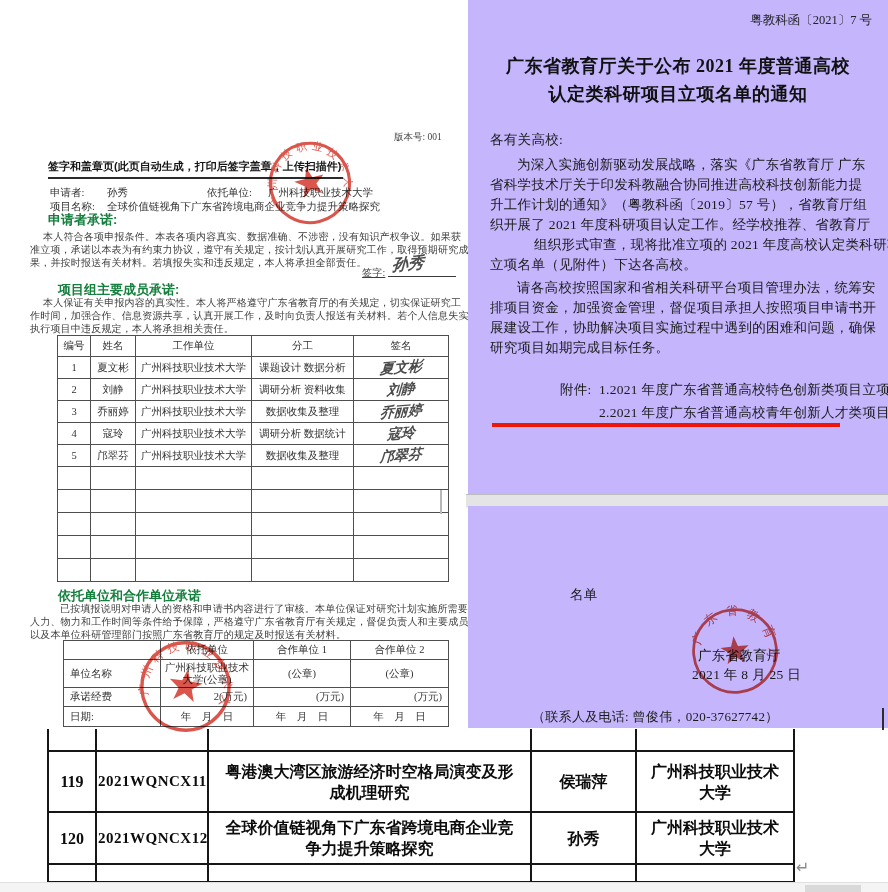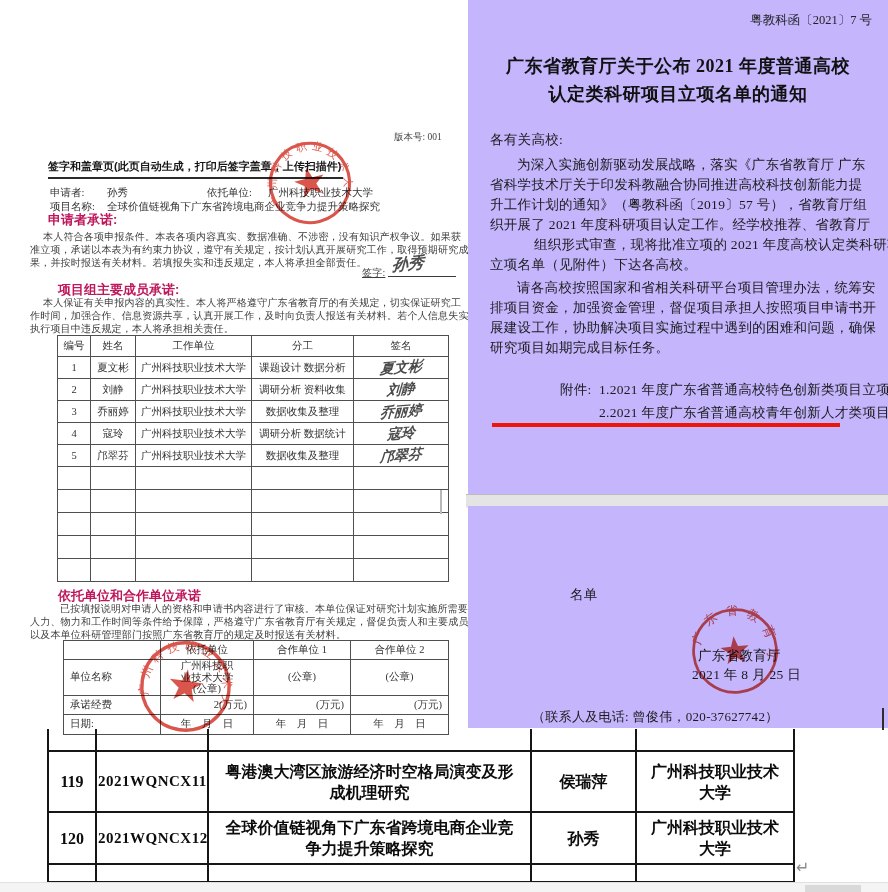--- a/index.html
+++ b/index.html
@@ -2,37 +2,37 @@
 <html><head>
 <meta charset="utf-8">
 <style>
   html,body{margin:0;padding:0;background:#fff;}
   .canvas{position:relative;width:888px;height:892px;background:#ffffff;overflow:hidden;
           font-family:"Liberation Serif",serif;}
   .abs{position:absolute;white-space:nowrap;}
   
   .ld-body{font-size:10px;color:#3e3e3e;letter-spacing:.2px;}
   .ld-small{font-size:9.5px;color:#444;}
-  .ld-h{font-family:"Liberation Sans",sans-serif;font-weight:bold;font-size:13px;color:#be185d;}
+  .ld-h{font-family:"Liberation Sans",sans-serif;font-weight:bold;font-size:13px;color:#15803d;}
   .ld-title{font-family:"Liberation Sans",sans-serif;font-weight:bold;font-size:11px;color:#161616;
             border-bottom:2px solid #2a2a2a;padding:0 2px 3px 0;}
   .ld-field{font-size:10.5px;color:#333;}
   .sig-scrawl{display:inline-block;font-style:italic;font-weight:bold;color:#2e2e2e;opacity:.85;
               transform:rotate(-5deg) skewX(-8deg);}
   .sign-underline{position:absolute;border-bottom:1px solid #3a3a3a;}
   table{border-collapse:collapse;table-layout:fixed;}
   .member-table{position:absolute;left:57px;top:335px;width:391px;font-size:10.5px;color:#333;}
   .member-table td,.member-table th{border:1px solid #4f4f4f;text-align:center;font-weight:normal;
       overflow:hidden;padding:0 1px;}
   .member-table th{height:20px;}
   .member-table td{height:21px;}
   .member-table tr.empty td{height:22px;}
   .unit-table{position:absolute;left:63px;top:640px;width:385px;font-size:10.5px;color:#333;}
   .unit-table td,.unit-table th{border:1px solid #4f4f4f;text-align:center;font-weight:normal;
-      overflow:hidden;padding:0 18px;}
+      overflow:hidden;padding:0 2px;}
   .unit-wrap{white-space:normal;line-height:11.5px;font-size:10.5px;}
   .cell-right{text-align:right !important;padding-right:6px !important;}
   
   .seal{position:absolute;mix-blend-mode:multiply;opacity:.86;}
   
   .page{position:absolute;background:#c4b5fd;}
   .rd-line{position:absolute;font-size:13.5px;color:#1b1b1b;letter-spacing:.3px;white-space:nowrap;}
   .rd-title{position:absolute;width:420px;text-align:center;font-weight:bold;font-size:18px;
             color:#111;letter-spacing:.5px;white-space:nowrap;}
   .red-rule{position:absolute;height:4px;}

